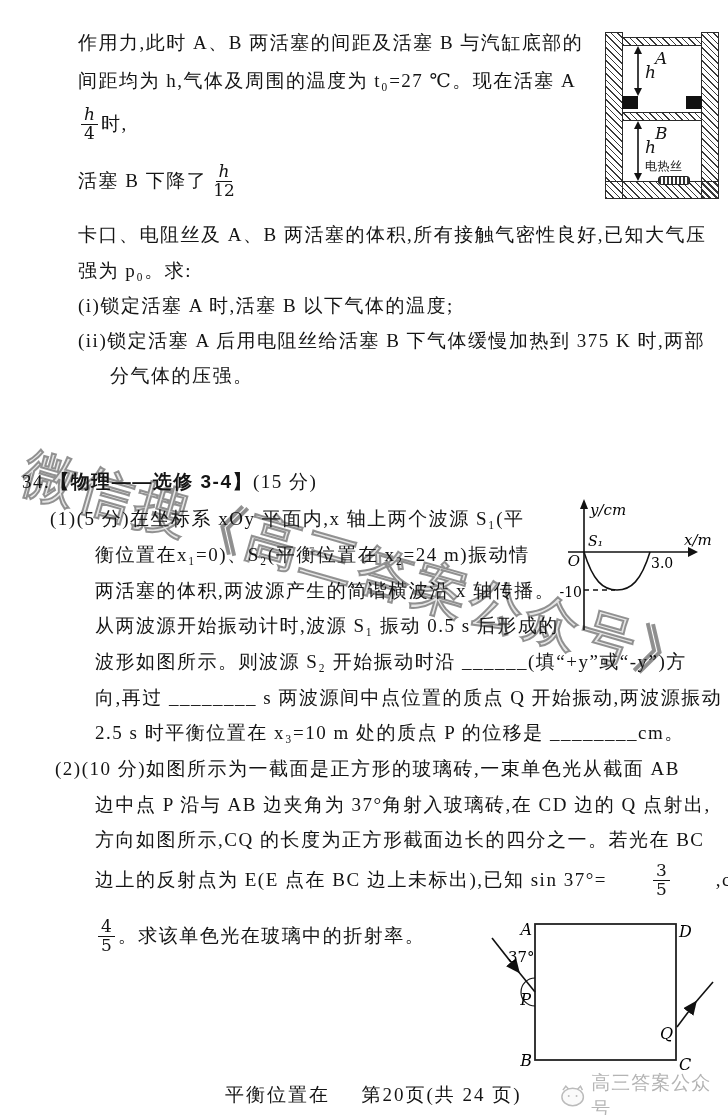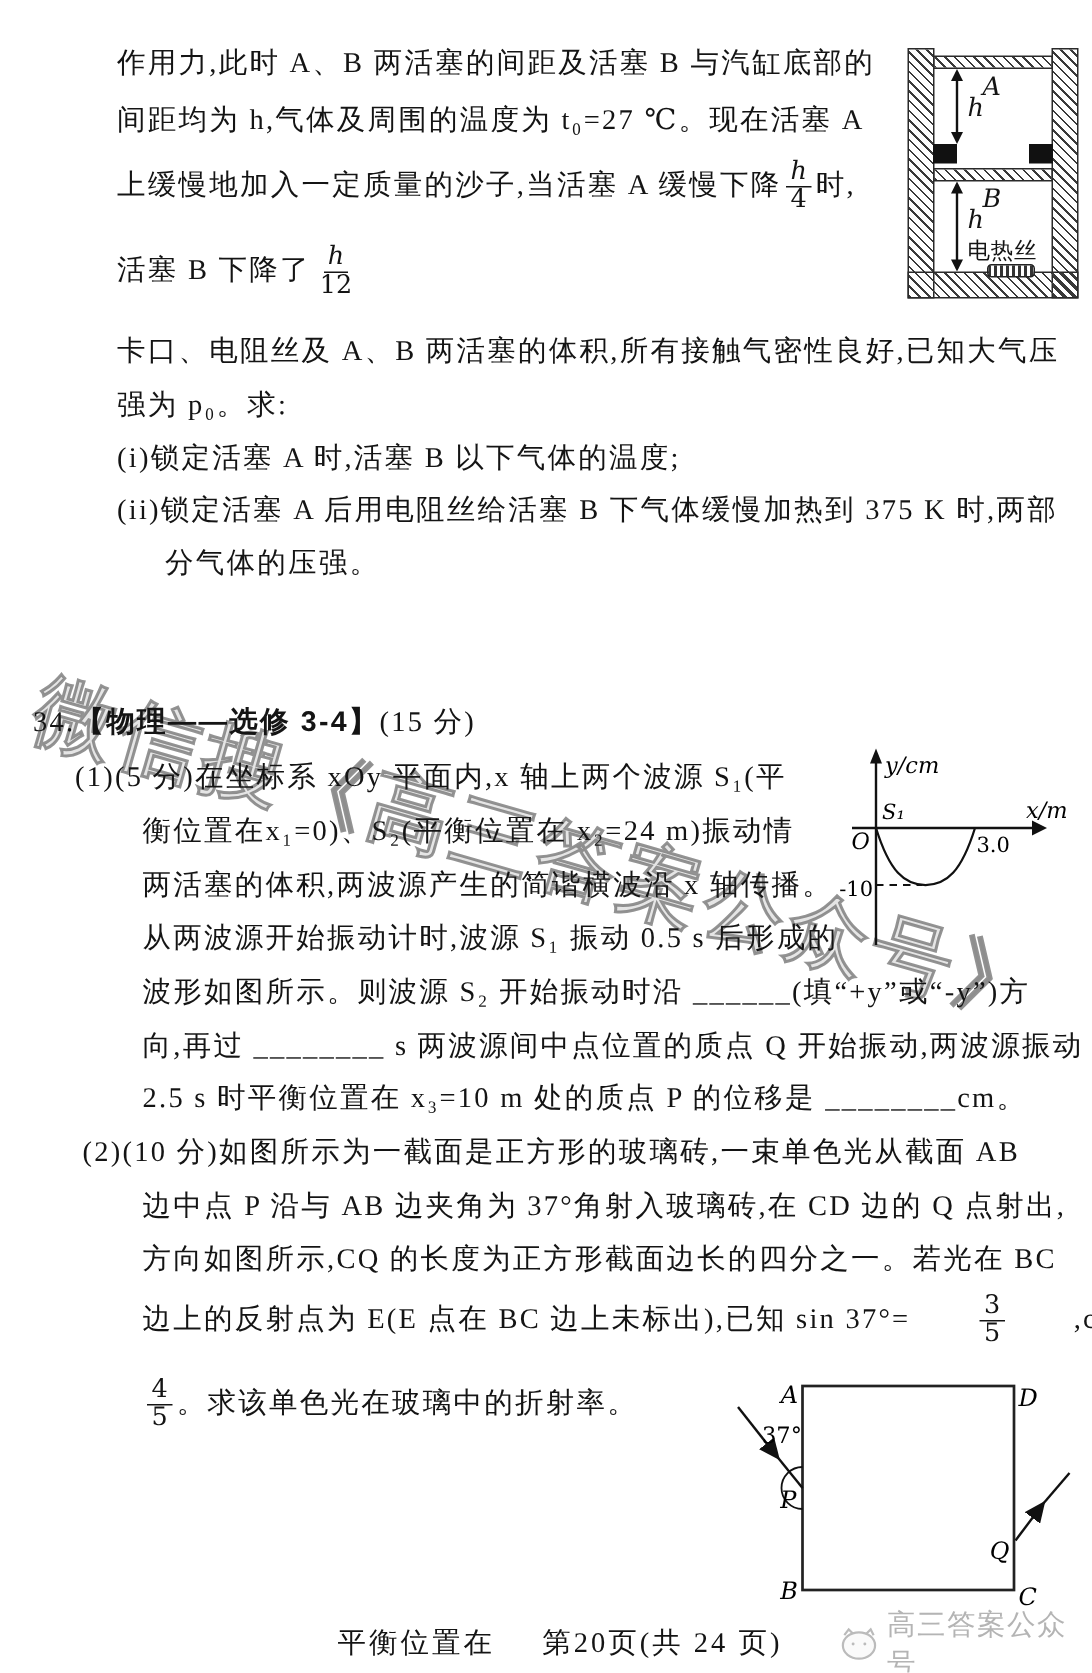--- a/index.html
+++ b/index.html
@@ -31,21 +31,21 @@
     -webkit-text-stroke:2px rgba(120,120,120,0.8);
     font-family:"Liberation Serif","DejaVu Serif",serif;
   }
   
   .cyl{position:absolute;left:605px;top:32px;width:114px;height:167px;z-index:2;background:#fff;}
   .hatch{
     background:repeating-linear-gradient(45deg,#3a3a3a 0 1.2px,rgba(255,255,255,0) 1.2px 4.6px);
     border:1px solid #2a2a2a;box-sizing:border-box;position:absolute;
   }
   .cyl .lbl{position:absolute;font-family:"DejaVu Serif",serif;font-style:italic;font-size:17px;z-index:3;}
-  .cyl .heater{position:absolute;font-style:normal;font-family:Liberation Serif, serif;font-size:15px;letter-spacing:0.5px;z-index:3;}
+  .cyl .heater{position:absolute;font-style:normal;font-family:Liberation Serif, serif;font-size:12px;letter-spacing:0.5px;z-index:3;}
   .coil{
     position:absolute;left:53px;top:144px;width:30px;height:7px;z-index:3;
     border:1px solid #222;border-radius:3px;
     background:repeating-linear-gradient(90deg,#333 0 2px,#fff 2px 4px);
   }
   svg text{font-family:"DejaVu Serif",serif;}
   .footer-line{position:absolute;left:225px;top:1082px;font-size:19px;letter-spacing:2px;z-index:2;}
   .brand{position:absolute;left:558px;top:1070px;z-index:2;display:flex;align-items:center;gap:4px;
     color:#b4b4b4;font-size:19px;letter-spacing:1px;font-family:"Liberation Sans",sans-serif;}
   .hdr-title{font-family:"Liberation Sans",sans-serif;font-weight:700;}
@@ -53,21 +53,20 @@
 </head>
 <body>
 
 <div class="wm">微信搜《高三答案公众号》</div>
 
 <div class="content">
 
   <div class="line" style="left:78px;top:31px;">作用力,此时 A、B 两活塞的间距及活塞 B 与汽缸底部的</div>
   <div class="line" style="left:78px;top:69px;">间距均为 h,气体及周围的温度为 t₀=27 ℃。现在活塞 A</div>
   <div class="line tline" style="left:78px;top:100px;">
-      <span>上缓慢地加入一定质量的沙子,当活塞 A 缓慢下降</span>
       <span class="frac it"><span class="num">h</span><span class="den">4</span></span>
       <span>时,</span>
     </div>
   <div class="line tline" style="left:78px;top:157px;">
       <span>活塞 B 下降了</span>
       <span class="frac it"><span class="num">h</span><span class="den">12</span></span>
     </div>
   <div class="line" style="left:78px;top:223px;">卡口、电阻丝及 A、B 两活塞的体积,所有接触气密性良好,已知大气压</div>
   <div class="line" style="left:78px;top:259px;">强为 p₀。求:</div>
   <div class="line" style="left:78px;top:294px;">(i)锁定活塞 A 时,活塞 B 以下气体的温度;</div>

